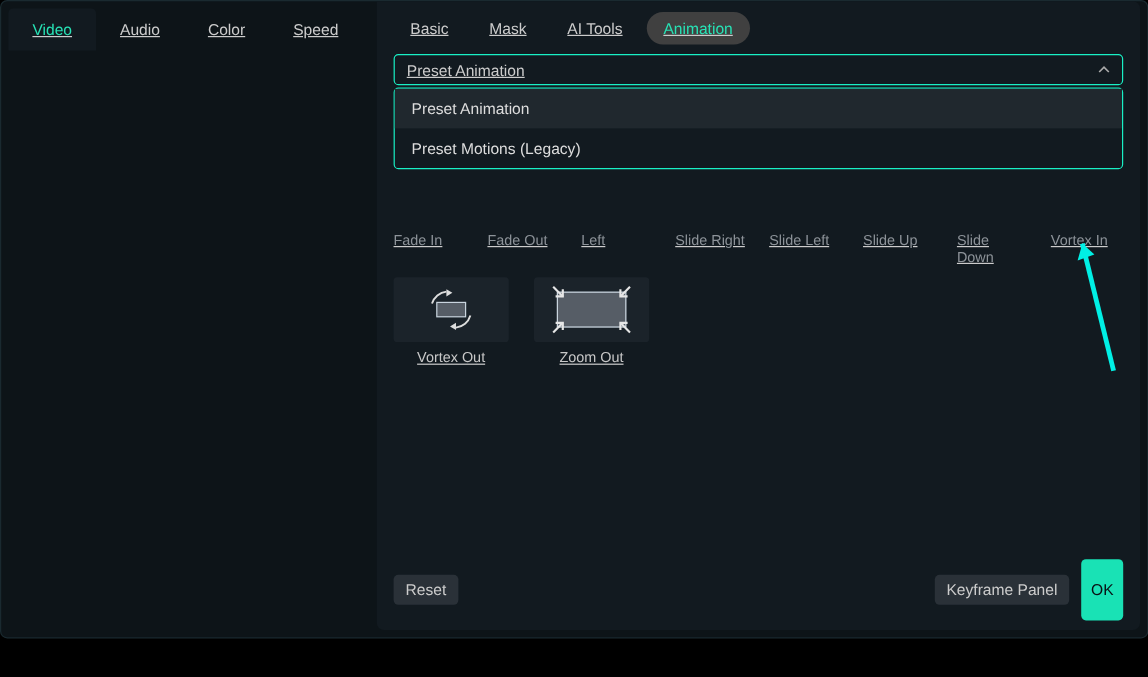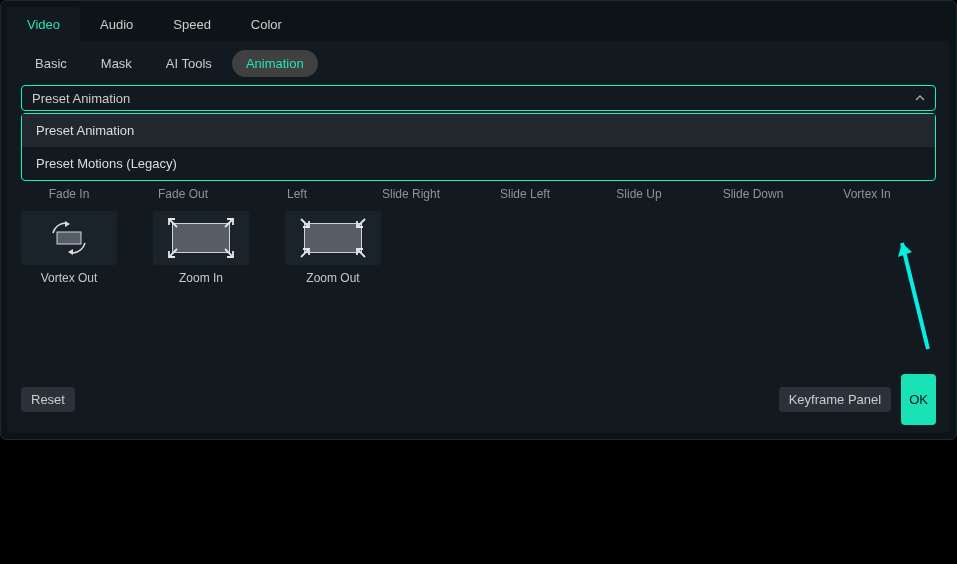--- a/index.html
+++ b/index.html
@@ -1,20 +1,20 @@
 <!DOCTYPE html>
 <html><head>
 <meta charset="utf-8">
 <style>
   * { box-sizing: border-box; margin: 0; padding: 0; font-family: -apple-system, "Segoe UI", Arial, sans-serif; }
   html, body { width: 957px; height: 564px; background: #000; color: #ccc; }
   .window {
-    width: 957px; height: 440px; background: #0d1418;
+    width: 957px; height: 532px; background: #0d1418;
     border: 1px solid #1a2a30; border-radius: 6px;
-    display: flex; flex-direction: column; position: relative;
+    display: flex; flex-direction: row; position: relative; text-decoration: underline;
   }
   .tabbar-outer { display: flex; gap: 0; padding: 0 6px; height: 40px; align-items: flex-end; }
   .tab-outer {
     padding: 10px 20px; font-size: 13px; color: #ccc; cursor: pointer;
     border-radius: 4px 4px 0 0; position: relative; top: 1px;
   }
   .tab-outer.active { color: #27e2b5; background: #121a20; }
   .content-panel {
     flex: 1; background: #121a20; margin: 0 6px 6px 6px;
     border-radius: 0 6px 6px 6px; display: flex; flex-direction: column;
@@ -37,21 +37,21 @@
   .dropdown-list {
     position: absolute; left: 0; right: 0; top: 28px;
     border: 1px solid #19f0c5; border-radius: 4px;
     background: #121a20; z-index: 10;
   }
   .dropdown-item {
     padding: 9px 14px; font-size: 13px; color: #ddd; cursor: pointer;
   }
   .dropdown-item.hover { background: #20282e; }
   .grid-area { padding: 10px 14px 0 14px; }
-  .grid-row { display: flex; gap: 36px; }
+  .grid-row { display: flex; gap: 21px; }
   .preset {
     width: 96px; display: flex; flex-direction: column;
     align-items: center; gap: 6px; cursor: pointer;
   }
   .thumb {
     width: 96px; height: 54px; background: #1b232a;
     border-radius: 3px; display: flex; align-items: center; justify-content: center;
     position: relative;
   }
   .preset-label { font-size: 12px; color: #c8c8c8; text-align: center; }
@@ -67,37 +67,37 @@
   .btn {
     padding: 5px 10px; font-size: 13px; border-radius: 4px;
     background: #2a3138; color: #ccc; border: none; cursor: pointer;
   }
   .btn.primary { background: #19e2b5; color: #0a1014; padding: 18px 8px; font-weight: 500; }
   .footer-right { display: flex; gap: 10px; align-items: center; }
   .row1-labels {
     display: flex; gap: 18px; padding: 0 14px;
   }
   .row1-label {
-    width: 96px; font-size: 12px; color: #8d9399; text-align: center;
+    width: 96px; font-size: 12px; color: #8d9399; text-align: left; margin-top: 46px;
   }
   .arrow-anno {
     position: absolute; right: 14px; top: 196px;
     pointer-events: none;
   }
 </style>
 </head>
 <body>
 
 <div class="window">
 
   <div class="tabbar-outer">
     <div class="tab-outer active">Video</div>
     <div class="tab-outer">Audio</div>
+    <div class="tab-outer">Color</div>
     <div class="tab-outer">Speed</div>
-    <div class="tab-outer">Color</div>
   </div>
 
   <div class="content-panel">
 
     <div class="tabbar-inner">
       <div class="tab-inner">Basic</div>
       <div class="tab-inner">Mask</div>
       <div class="tab-inner">AI Tools</div>
       <div class="tab-inner active">Animation</div>
     </div>
@@ -141,38 +141,20 @@
               <polygon points="52,44 47,41 52,38" fill="#ddd"></polygon>
             </svg>
           </div>
           <div class="preset-label">Vortex Out</div>
         </div>
         <div class="preset">
           <div class="thumb">
             <div class="inner-frame"></div>
             <svg width="96" height="54" viewBox="0 0 96 54" style="position:absolute;inset:0">
               <g stroke="#e6e6e6" stroke-width="1.8">
-                <line x1="24" y1="16" x2="16" y2="8"></line>
-                  <polyline points="16,14 16,8 22,8" fill="none"></polyline>
-                <line x1="72" y1="16" x2="80" y2="8"></line>
-                  <polyline points="74,8 80,8 80,14" fill="none"></polyline>
-                <line x1="24" y1="38" x2="16" y2="46"></line>
-                  <polyline points="22,46 16,46 16,40" fill="none"></polyline>
-                <line x1="72" y1="38" x2="80" y2="46"></line>
-                  <polyline points="80,40 80,46 74,46" fill="none"></polyline>
-              </g>
-            </svg>
-          </div>
-          <div class="preset-label">Zoom In</div>
-        </div>
-        <div class="preset">
-          <div class="thumb">
-            <div class="inner-frame"></div>
-            <svg width="96" height="54" viewBox="0 0 96 54" style="position:absolute;inset:0">
-              <g stroke="#e6e6e6" stroke-width="1.8">
                 <line x1="16" y1="8" x2="24" y2="16"></line>
                   <polyline points="24,10 24,16 18,16" fill="none"></polyline>
                 <line x1="80" y1="8" x2="72" y2="16"></line>
                   <polyline points="78,16 72,16 72,10" fill="none"></polyline>
                 <line x1="16" y1="46" x2="24" y2="38"></line>
                   <polyline points="18,38 24,38 24,44" fill="none"></polyline>
                 <line x1="80" y1="46" x2="72" y2="38"></line>
                   <polyline points="72,44 72,38 78,38" fill="none"></polyline>
               </g>
             </svg>

